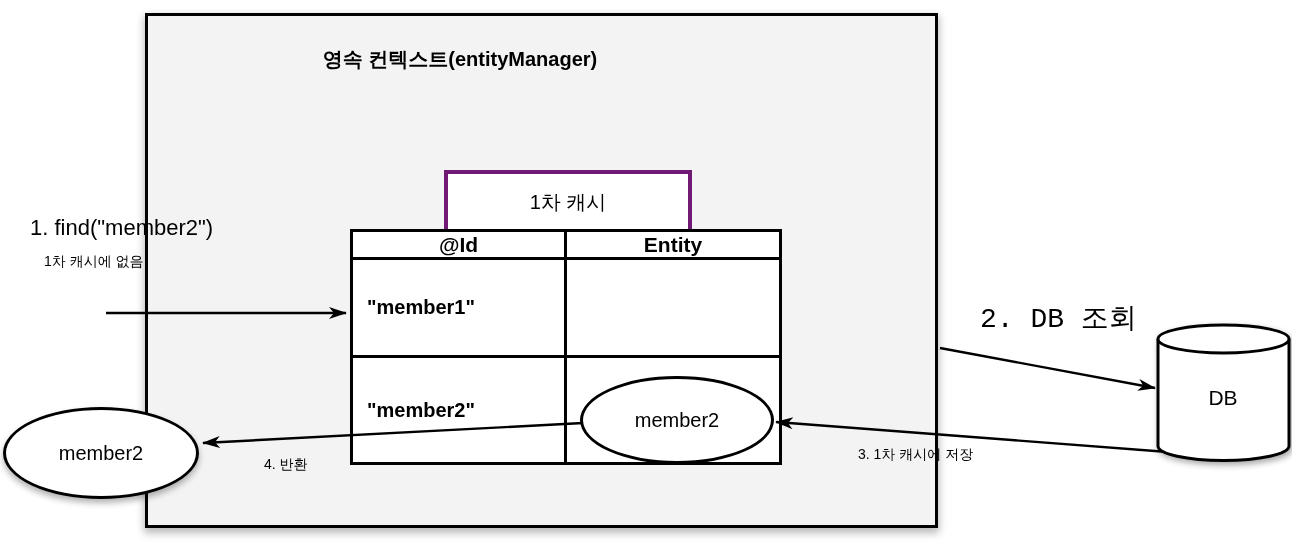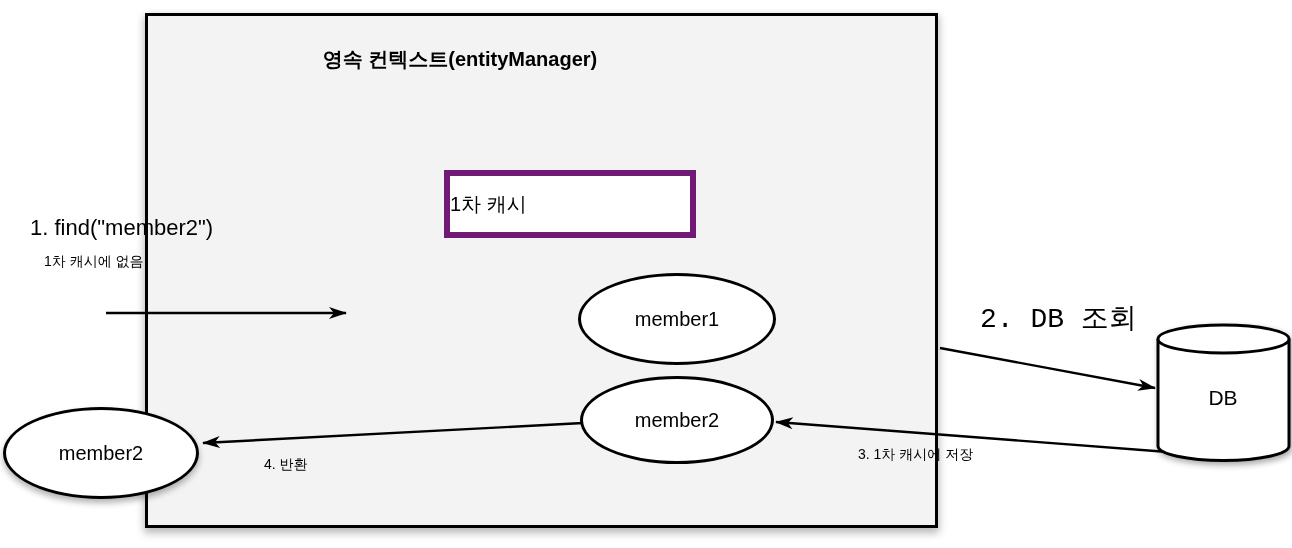--- a/index.html
+++ b/index.html
@@ -13,22 +13,22 @@
     box-shadow:0 4px 8px 1px rgba(0,0,0,0.28);
   }
   .diagram-title{
     position:absolute;left:140px;top:46px;width:640px;
     text-align:center;font-size:20px;font-weight:bold;letter-spacing:0px;
   }
 
   
   .cache-tab{
     position:absolute;left:444px;top:170px;width:240px;height:56px;
-    background:#ffffff;border:6px solid #701a75;
-    display:flex;align-items:center;justify-content:flex-start;
+    background:#ffffff;border:4px solid #701a75;
+    display:flex;align-items:center;justify-content:center;
     font-size:20px;
   }
 
   
   .cache-table{
     position:absolute;left:350px;top:229px;width:426px;height:230px;
     background:#ffffff;border:3px solid #000;
     display:grid;
     grid-template-columns:214px 1fr;
     grid-template-rows:28px 98px 1fr;
@@ -68,24 +68,31 @@
 
 <div class="canvas">
 
   <div class="context-box"></div>
   <div class="diagram-title">영속 컨텍스트(entityManager)</div>
 
   <div class="cache-tab">
     <span>1차 캐시</span>
   </div>
 
+  <div class="cache-table">
+    <div class="cell hdr col1">@Id</div>
+    <div class="cell hdr">Entity</div>
 
-  <div class="entity-ellipse ellipse-m1">
-    <span>member1</span>
+    <div class="cell idcell r1">"member1"</div>
+    <div class="cell r1"></div>
+
+    <div class="cell idcell">"member2"</div>
+    <div class="cell"></div>
   </div>
+
   <div class="entity-ellipse ellipse-m2">
     <span>member2</span>
   </div>
 
   <div class="entity-ellipse ellipse-result">
     <span>member2</span>
   </div>
 
   <svg class="overlay" viewBox="0 0 1292 548" xmlns="http://www.w3.org/2000/svg">
     <defs>

